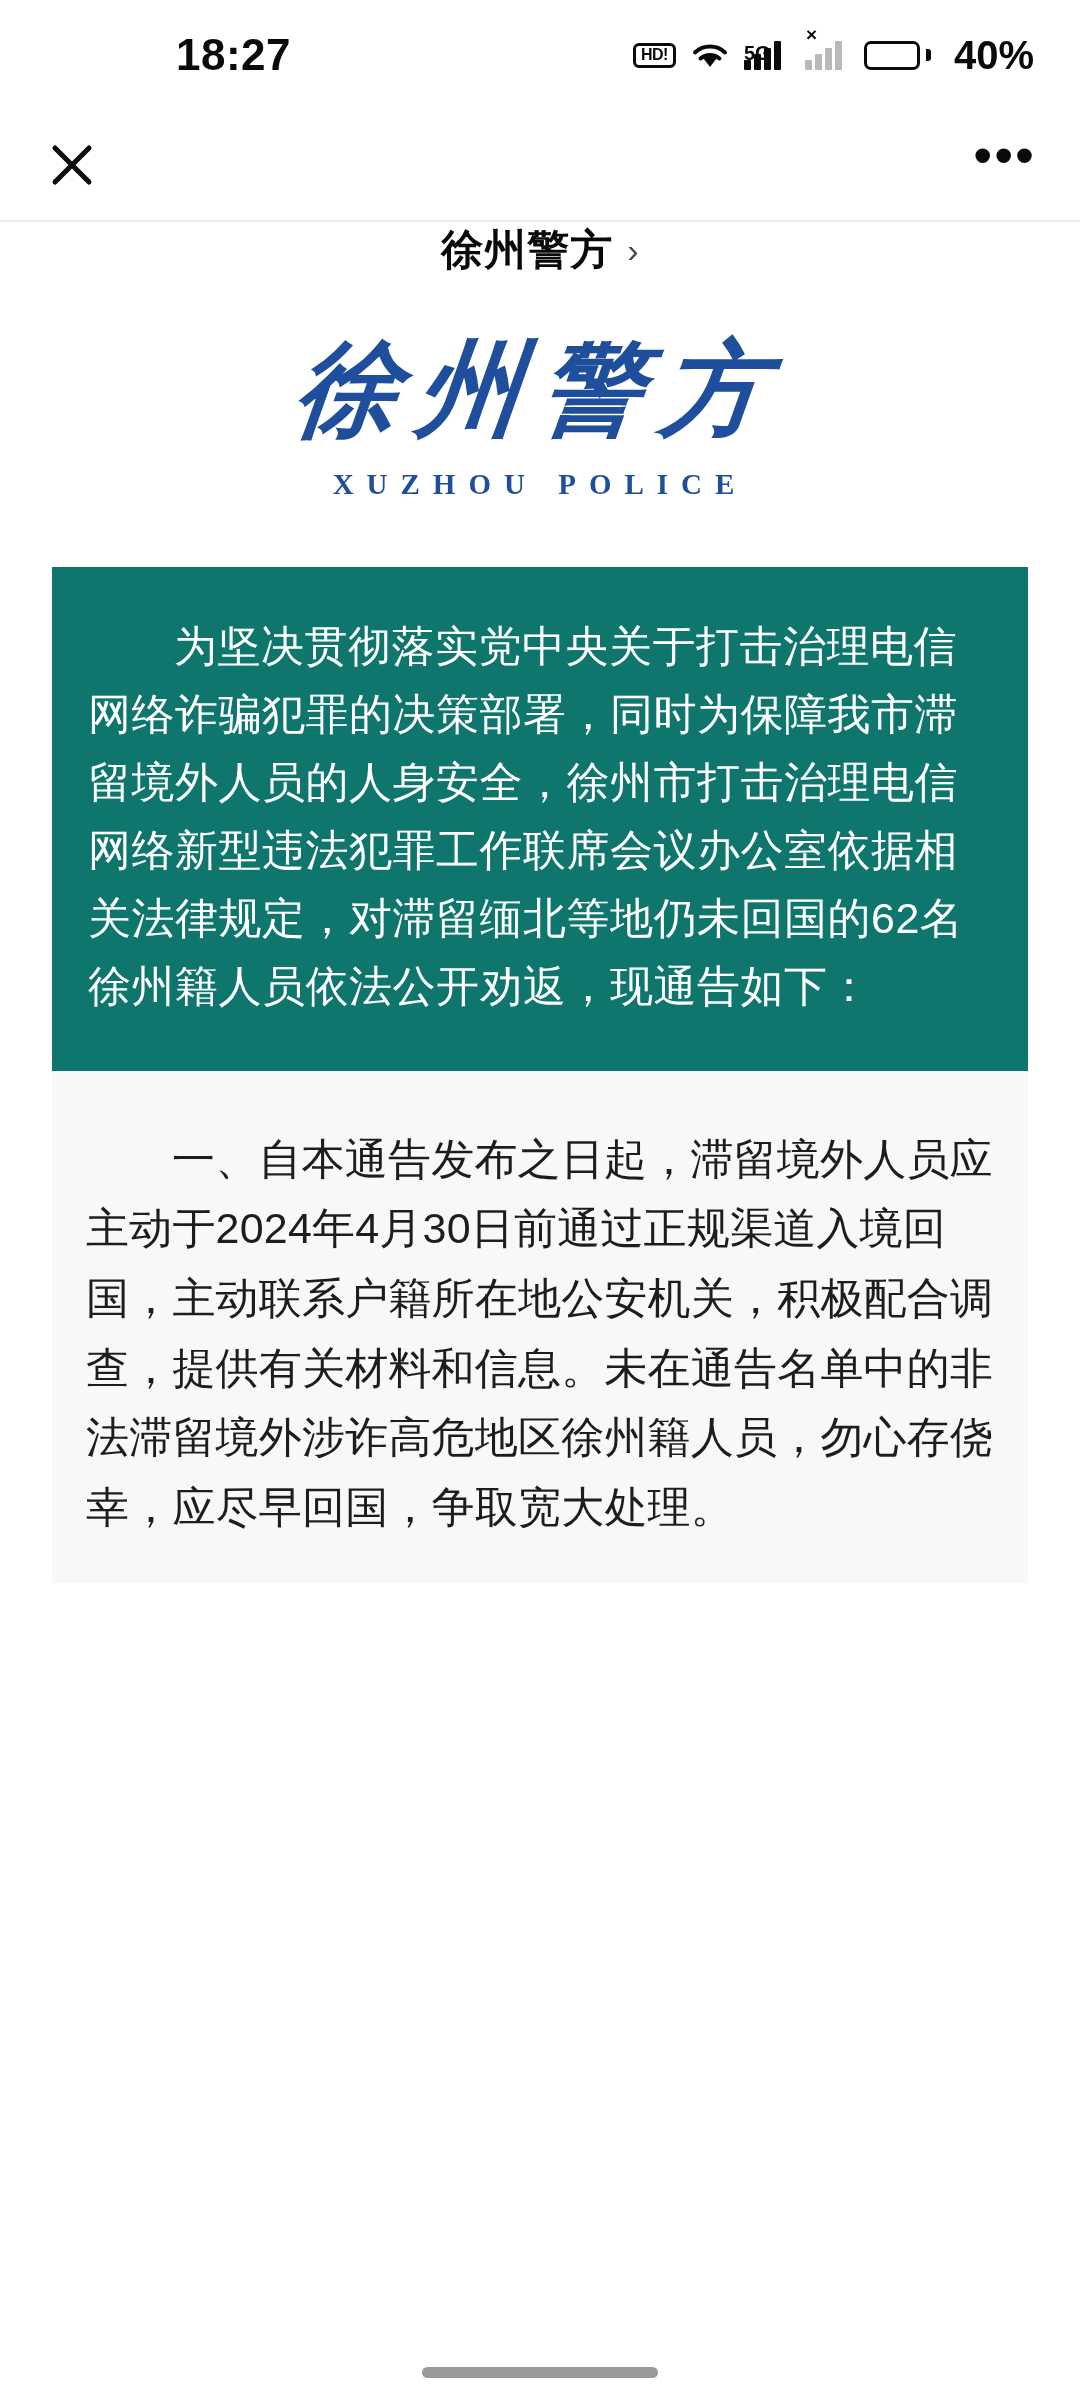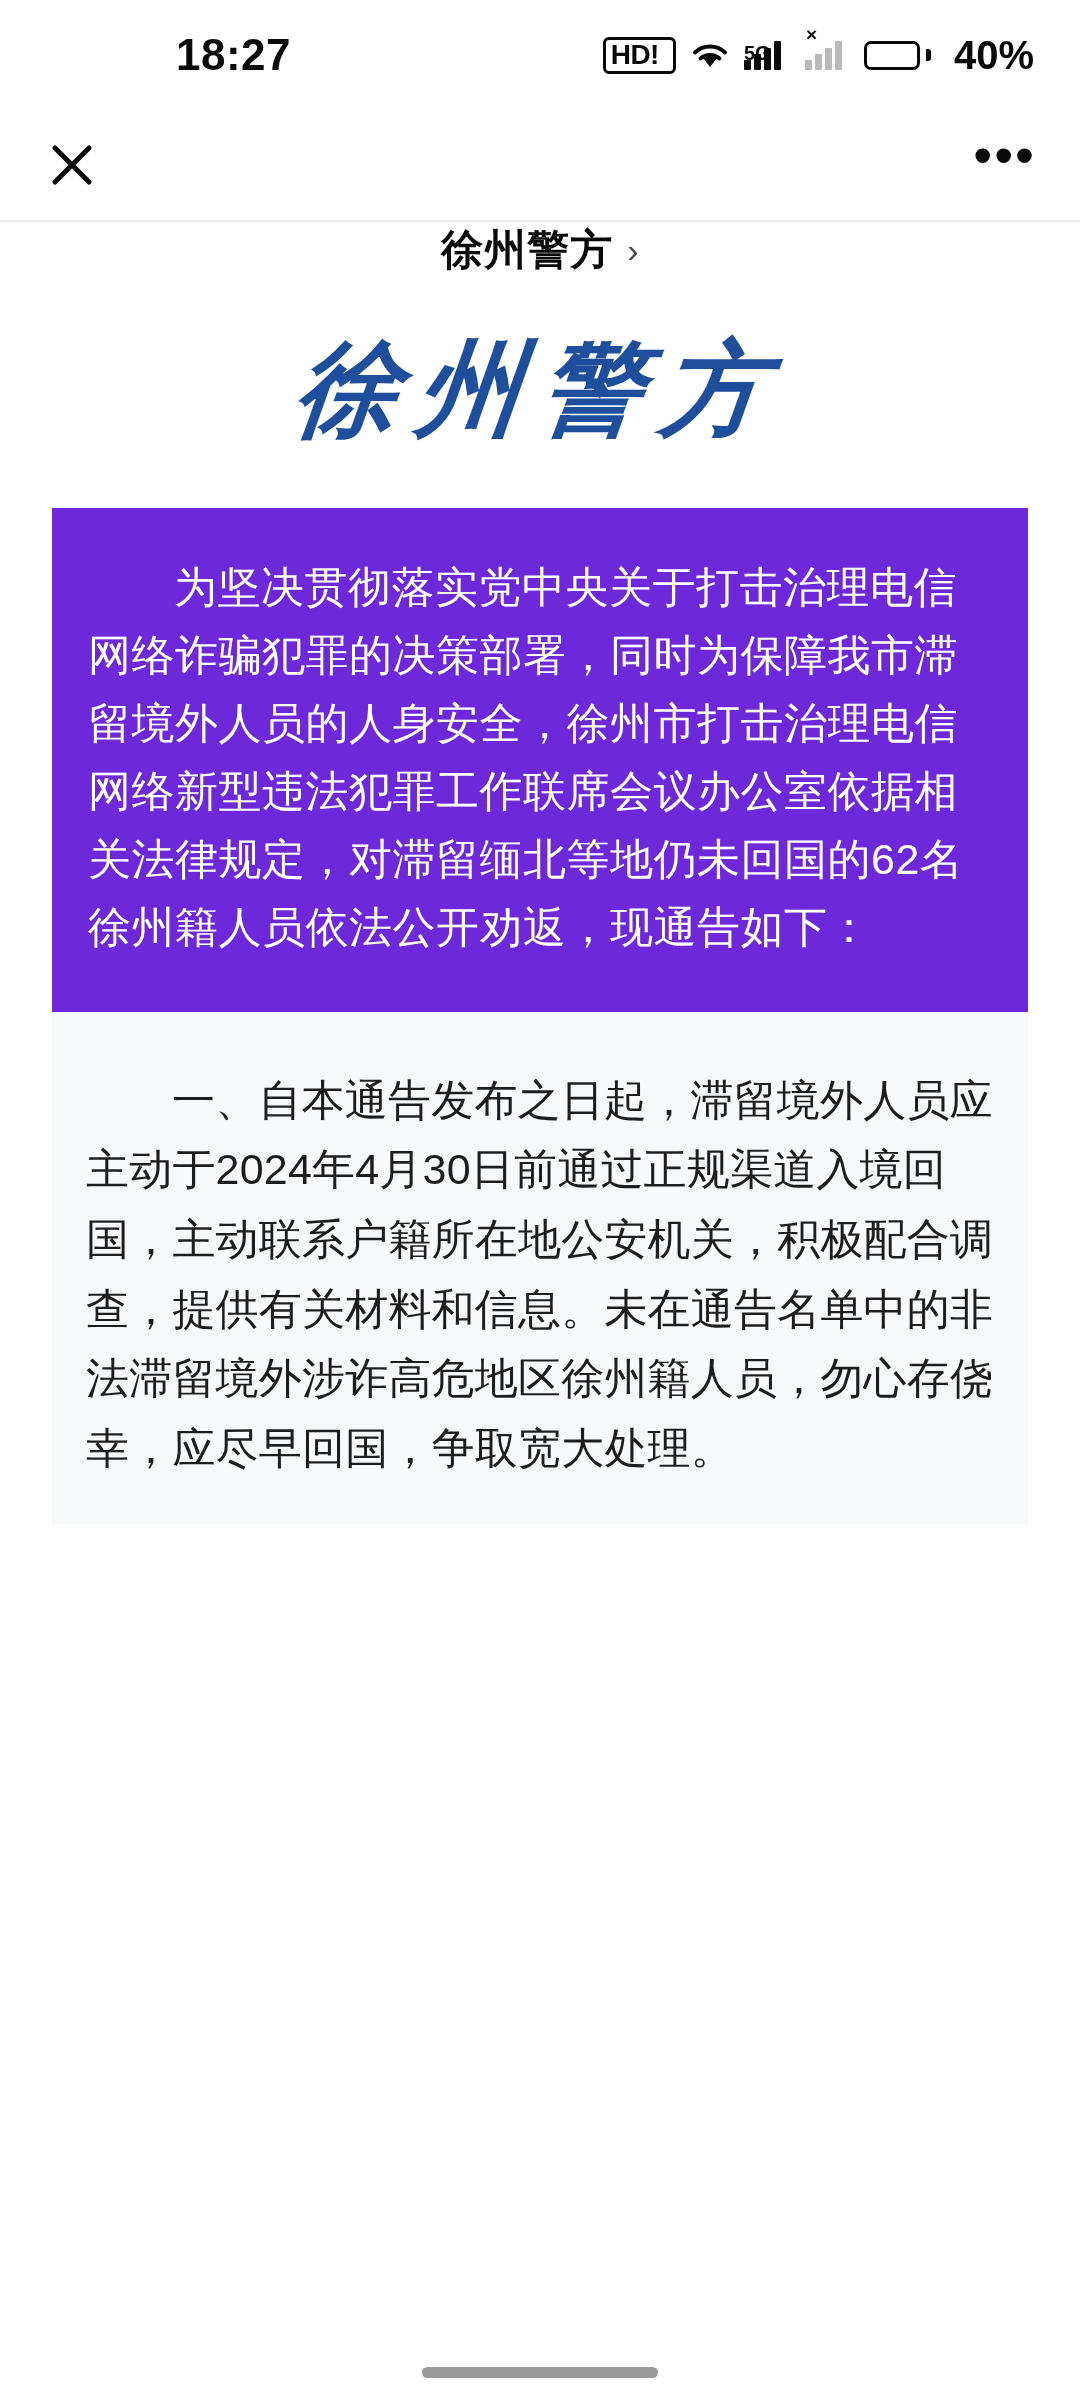--- a/index.html
+++ b/index.html
@@ -27,26 +27,26 @@
     color: #0a0a0a;
     letter-spacing: 0.5px;
     margin-left: 130px;
   }
   .status-right {
     display: flex;
     align-items: center;
     gap: 14px;
   }
   .hd-badge {
-    font-size: 28px;
+    font-size: 16px;
     font-weight: 700;
     color: #0a0a0a;
     border: 3px solid #0a0a0a;
     border-radius: 6px;
-    padding: 1px 14px 2px 5px;
+    padding: 1px 5px 2px 5px;
     line-height: 1;
     letter-spacing: -0.5px;
   }
   .wifi-icon { width: 40px; height: 30px; position: relative; }
   .wifi-icon svg { display: block; }
   .sig-group { display: flex; align-items: flex-end; gap: 3px; position: relative; }
   .sig-5g {
     font-size: 20px; font-weight: 700; color: #0a0a0a;
     position: absolute; top: -16px; left: 0px; line-height: 1; margin-top: 19px;
   }
@@ -135,21 +135,21 @@
   .logo-en {
     margin-top: 26px;
     font-size: 29px;
     font-weight: 700;
     color: #1f4e9c;
     letter-spacing: 13px;
     font-family: "Liberation Serif", serif;
   }
 
   .blue-block {
-    background: #6d28d9;
+    background: #0f766e;
     margin: 0 52px;
     padding: 46px 36px 50px 36px;
     color: #ffffff;
   }
   .blue-block p {
     font-size: 43px;
     line-height: 1.58;
     text-indent: 2em;
     letter-spacing: 0.5px;
     color: #ffffff;
@@ -237,20 +237,21 @@
     <div class="nav-title-wrap">
       <span class="nav-title">徐州警方</span>
       <span class="nav-chevron">›</span>
     </div>
   </div>
 
   <div class="article">
 
     <div class="logo-area">
       <div class="logo-cn">徐州警方</div>
+      <div class="logo-en">XUZHOU POLICE</div>
     </div>
 
     <div class="blue-block">
       <p>为坚决贯彻落实党中央关于打击治理电信网络诈骗犯罪的决策部署，同时为保障我市滞留境外人员的人身安全，徐州市打击治理电信网络新型违法犯罪工作联席会议办公室依据相关法律规定，对滞留缅北等地仍未回国的62名徐州籍人员依法公开劝返，现通告如下：</p>
     </div>
 
     <div class="body-area">
       <p>一、自本通告发布之日起，滞留境外人员应主动于2024年4月30日前通过正规渠道入境回国，主动联系户籍所在地公安机关，积极配合调查，提供有关材料和信息。未在通告名单中的非法滞留境外涉诈高危地区徐州籍人员，勿心存侥幸，应尽早回国，争取宽大处理。</p>
     </div>
 

